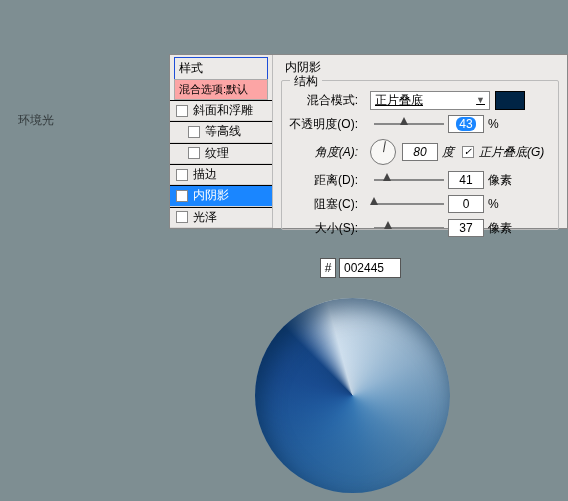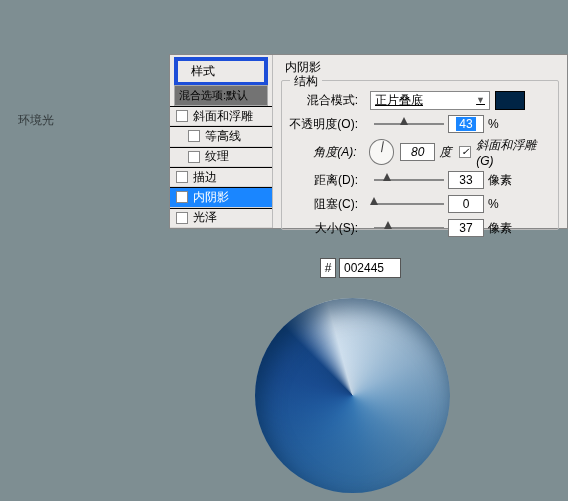--- a/index.html
+++ b/index.html
@@ -27,26 +27,26 @@
   }
   .sidebar {
     width: 103px;
     background: #eceae8;
     border-right: 1px solid #bbb;
     display: flex; flex-direction: column;
     overflow: hidden;
   }
   .sidebar-header {
     background: #eceae8;
-    border: 4px solid #1d4ed8;
+    border: 1px solid #1d4ed8;
     margin: 2px 4px 0 4px;
-    padding: 2px 13px;
+    padding: 2px 4px;
   }
   .sidebar-sub {
-    background: #737373;
+    background: #fca5a5;
     border: 1px solid #aaa;
     margin: -1px 4px 0 4px;
     padding: 2px 4px;
     font-size: 11px;
   }
   .sidebar-item {
     height: 34px;
     display: flex; align-items: center;
     padding-left: 6px;
     border-top: 1px solid #000000;
@@ -138,20 +138,21 @@
     background: #fff;
     text-align: center;
     line-height: 16px;
   }
   .numbox.hl {
     background: #fff;
   }
   .numbox.hl span {
     background: #1a86ff; color: #fff;
     padding: 0 3px;
+    border-radius: 6px;
   }
   .unit { margin-left: 4px; }
   .dial {
     width: 26px; height: 26px;
     border: 1px solid #777;
     border-radius: 50%;
     background: #f8f7f5;
     position: relative;
     margin-right: 6px;
   }
@@ -259,29 +260,29 @@
         <div class="numbox hl"><span>43</span></div>
         <div class="unit">%</div>
       </div>
 
       <div class="row" style="height:30px;font-style:italic;">
         <div class="row-label">角度(A):</div>
         <div class="dial"></div>
         <div class="numbox">80</div>
         <div class="unit">度</div>
         <span class="chk" style="margin-left:8px;">✓</span>
-        <span>斜面和浮雕(G)</span>
+        <span>正片叠底(G)</span>
       </div>
 
       <div class="row">
         <div class="row-label">距离(D):</div>
         <div class="slider">
             <span class="caret" style="left:18%;"></span>
           </div>
-        <div class="numbox">33</div>
+        <div class="numbox">41</div>
         <div class="unit">像素</div>
       </div>
 
       <div class="row">
         <div class="row-label">阻塞(C):</div>
         <div class="slider">
             <span class="caret" style="left:0%;"></span>
           </div>
         <div class="numbox">0</div>
         <div class="unit">%</div>

